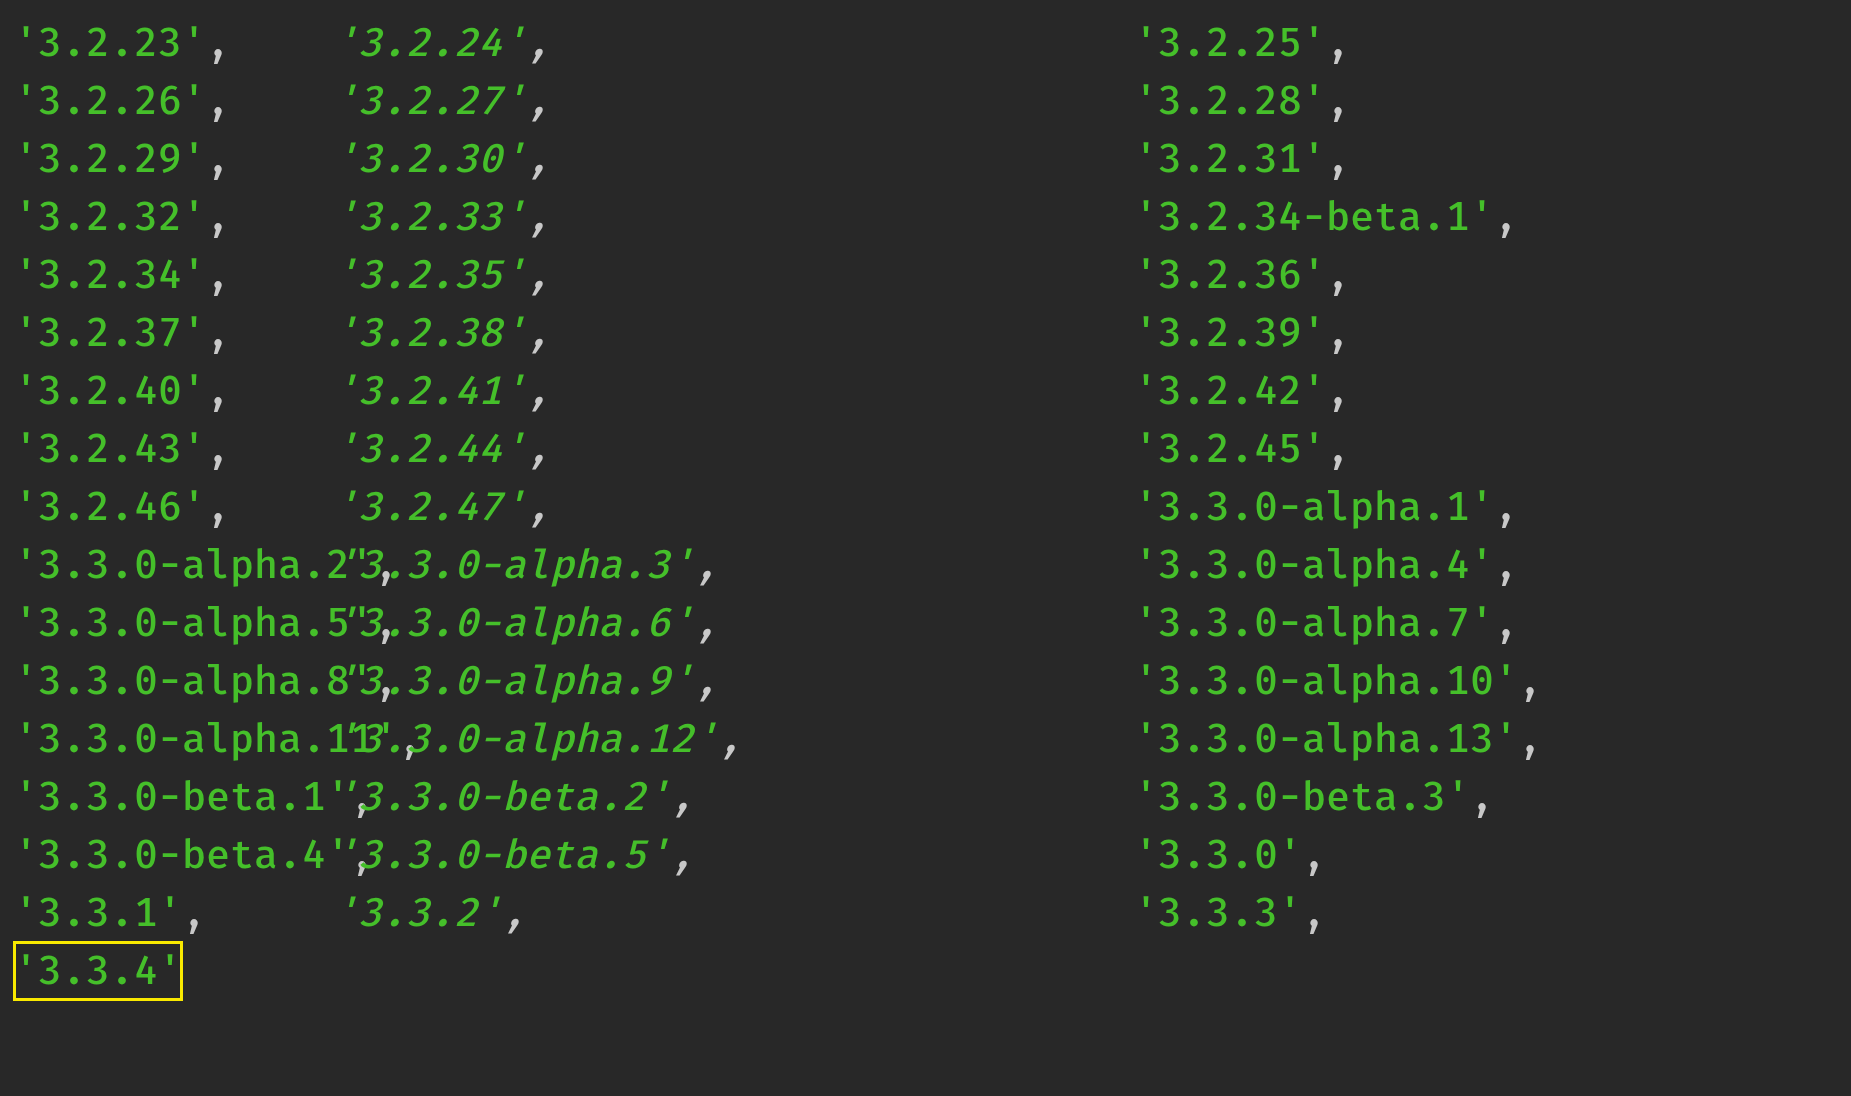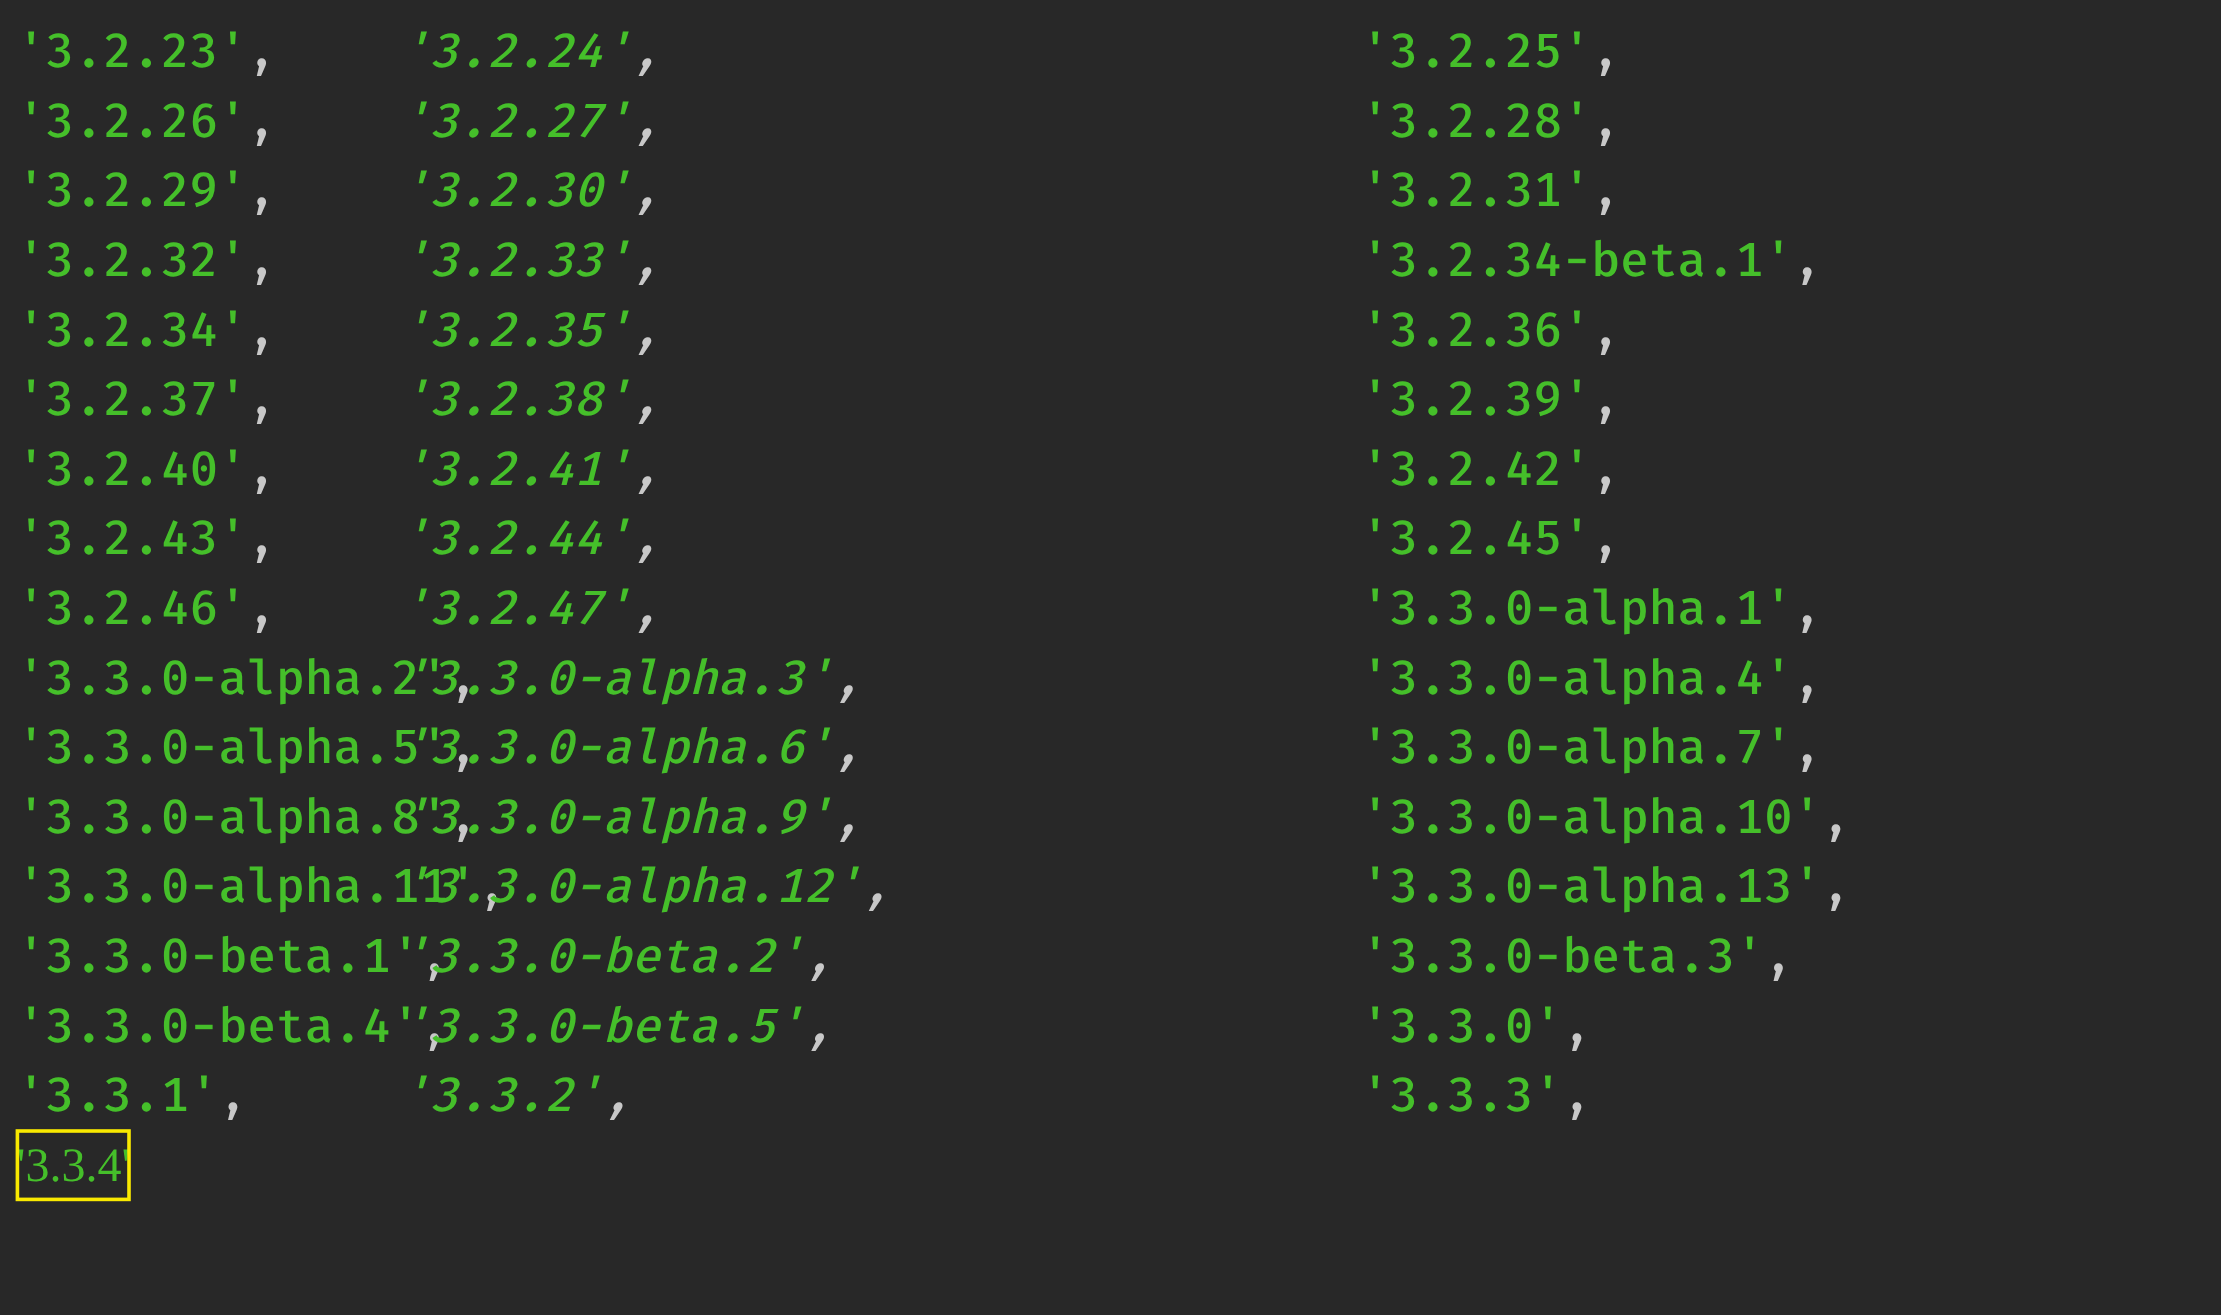--- a/index.html
+++ b/index.html
@@ -22,19 +22,18 @@
   .col1 { width: 320px; }
   .col2 { width: 800px; font-style: italic; }
   .col3 { flex: 1; }
   .s { color: #45bf2a; }      
   .p { color: #c8c8c8; }      
   .sel {
     display: inline-block;
     outline: 3px solid #f9e900;
     outline-offset: -2px;
     padding: 0 0;
-    font-family: Liberation Serif, serif;
   }
 </style>
 </head>
 <body>
 
 <div class="terminal" id="term"><div class="row"><span class="col1"><span class="s">'3.2.23'</span><span class="p">,</span></span><span class="col2"><span class="s">'3.2.24'</span><span class="p">,</span></span><span class="col3"><span class="s">'3.2.25'</span><span class="p">,</span></span></div><div class="row"><span class="col1"><span class="s">'3.2.26'</span><span class="p">,</span></span><span class="col2"><span class="s">'3.2.27'</span><span class="p">,</span></span><span class="col3"><span class="s">'3.2.28'</span><span class="p">,</span></span></div><div class="row"><span class="col1"><span class="s">'3.2.29'</span><span class="p">,</span></span><span class="col2"><span class="s">'3.2.30'</span><span class="p">,</span></span><span class="col3"><span class="s">'3.2.31'</span><span class="p">,</span></span></div><div class="row"><span class="col1"><span class="s">'3.2.32'</span><span class="p">,</span></span><span class="col2"><span class="s">'3.2.33'</span><span class="p">,</span></span><span class="col3"><span class="s">'3.2.34-beta.1'</span><span class="p">,</span></span></div><div class="row"><span class="col1"><span class="s">'3.2.34'</span><span class="p">,</span></span><span class="col2"><span class="s">'3.2.35'</span><span class="p">,</span></span><span class="col3"><span class="s">'3.2.36'</span><span class="p">,</span></span></div><div class="row"><span class="col1"><span class="s">'3.2.37'</span><span class="p">,</span></span><span class="col2"><span class="s">'3.2.38'</span><span class="p">,</span></span><span class="col3"><span class="s">'3.2.39'</span><span class="p">,</span></span></div><div class="row"><span class="col1"><span class="s">'3.2.40'</span><span class="p">,</span></span><span class="col2"><span class="s">'3.2.41'</span><span class="p">,</span></span><span class="col3"><span class="s">'3.2.42'</span><span class="p">,</span></span></div><div class="row"><span class="col1"><span class="s">'3.2.43'</span><span class="p">,</span></span><span class="col2"><span class="s">'3.2.44'</span><span class="p">,</span></span><span class="col3"><span class="s">'3.2.45'</span><span class="p">,</span></span></div><div class="row"><span class="col1"><span class="s">'3.2.46'</span><span class="p">,</span></span><span class="col2"><span class="s">'3.2.47'</span><span class="p">,</span></span><span class="col3"><span class="s">'3.3.0-alpha.1'</span><span class="p">,</span></span></div><div class="row"><span class="col1"><span class="s">'3.3.0-alpha.2'</span><span class="p">,</span></span><span class="col2"><span class="s">'3.3.0-alpha.3'</span><span class="p">,</span></span><span class="col3"><span class="s">'3.3.0-alpha.4'</span><span class="p">,</span></span></div><div class="row"><span class="col1"><span class="s">'3.3.0-alpha.5'</span><span class="p">,</span></span><span class="col2"><span class="s">'3.3.0-alpha.6'</span><span class="p">,</span></span><span class="col3"><span class="s">'3.3.0-alpha.7'</span><span class="p">,</span></span></div><div class="row"><span class="col1"><span class="s">'3.3.0-alpha.8'</span><span class="p">,</span></span><span class="col2"><span class="s">'3.3.0-alpha.9'</span><span class="p">,</span></span><span class="col3"><span class="s">'3.3.0-alpha.10'</span><span class="p">,</span></span></div><div class="row"><span class="col1"><span class="s">'3.3.0-alpha.11'</span><span class="p">,</span></span><span class="col2"><span class="s">'3.3.0-alpha.12'</span><span class="p">,</span></span><span class="col3"><span class="s">'3.3.0-alpha.13'</span><span class="p">,</span></span></div><div class="row"><span class="col1"><span class="s">'3.3.0-beta.1'</span><span class="p">,</span></span><span class="col2"><span class="s">'3.3.0-beta.2'</span><span class="p">,</span></span><span class="col3"><span class="s">'3.3.0-beta.3'</span><span class="p">,</span></span></div><div class="row"><span class="col1"><span class="s">'3.3.0-beta.4'</span><span class="p">,</span></span><span class="col2"><span class="s">'3.3.0-beta.5'</span><span class="p">,</span></span><span class="col3"><span class="s">'3.3.0'</span><span class="p">,</span></span></div><div class="row"><span class="col1"><span class="s">'3.3.1'</span><span class="p">,</span></span><span class="col2"><span class="s">'3.3.2'</span><span class="p">,</span></span><span class="col3"><span class="s">'3.3.3'</span><span class="p">,</span></span></div><div class="row"><span class="col1"><span class="sel"><span class="s">'3.3.4'</span></span></span><span class="col2"></span><span class="col3"></span></div></div>
 
 </body></html>

